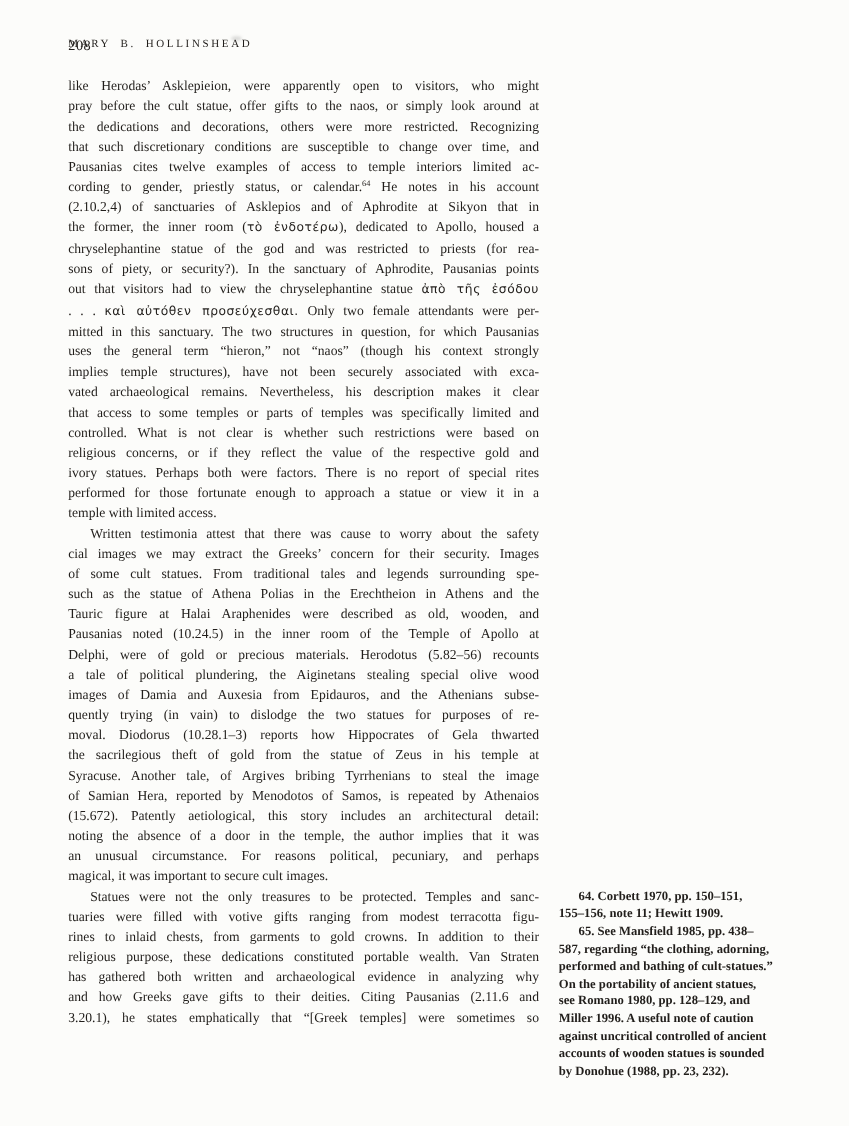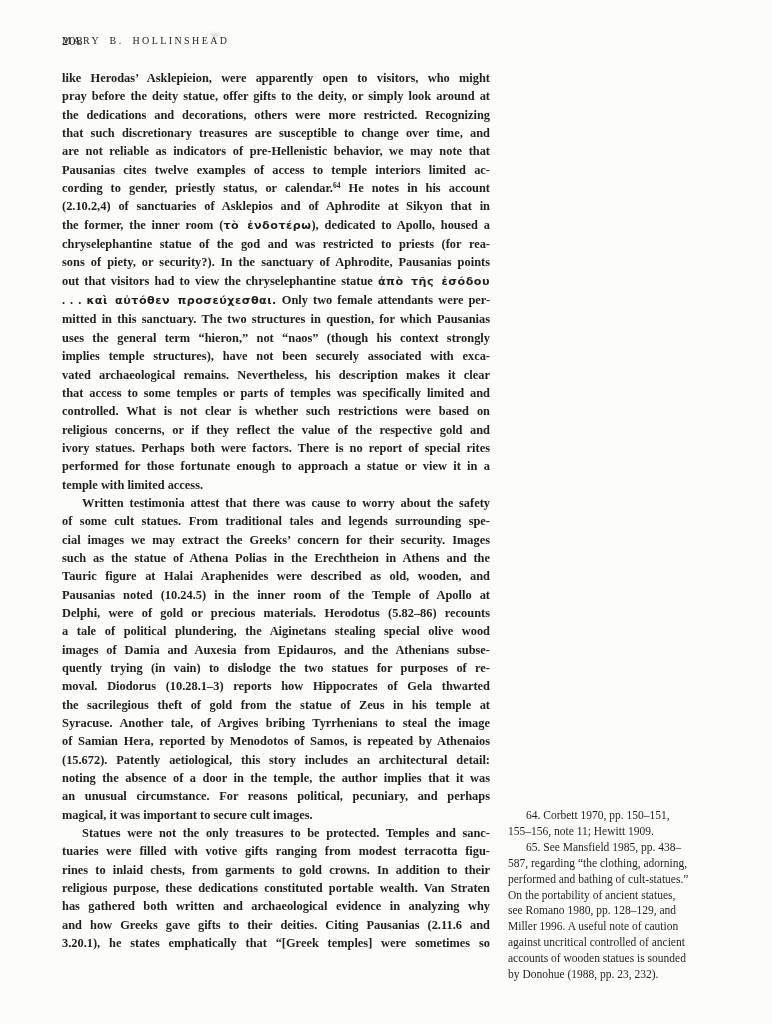--- a/index.html
+++ b/index.html
@@ -17,85 +17,84 @@
   }
   .rhead {
     position: absolute; left: 62px; top: 35px; width: 428px;
     text-align: left;
     font-size: 10px; letter-spacing: 2.4px; word-spacing: 4px;
   }
   .body-text {
     position: absolute; left: 62px; top: 69px; width: 428px;
     font-size: 12.4px; line-height: 18.35px;
   }
-  .line { text-align: justify; text-align-last: justify; font-weight: bold; }
+  .line { text-align: justify; text-align-last: justify; }
   .line.rag { text-align-last: left; }
   .line.ind { text-indent: 20px; }
   .greek {
     font-family: "DejaVu Sans", sans-serif;
     font-size: 0.90em;
     letter-spacing: 0.5px;
     word-spacing: 1px;
   }
   .fnref {
     font-size: 7.5px; line-height: 0; vertical-align: 4.5px;
     letter-spacing: 0;
   }
   .margin-notes {
     position: absolute; left: 508px; top: 808px; width: 215px;
-    font-size: 11.5px; line-height: 15.9px;
+    font-size: 11.5px; line-height: 15.9px; font-weight: bold;
   }
   .nline { white-space: nowrap; }
   .nline.ind { text-indent: 18px; }
   .smudge {
     position: absolute; left: 210px; top: 33px; width: 10px; height: 4px;
     background: rgba(60,60,60,0.18);
     border-radius: 50%;
     filter: blur(1.5px);
   }
 </style>
 </head>
 <body style="background: rgb(252, 252, 250); color: rgb(33, 30, 27);">
 
 <div class="smudge"></div>
 
 <div class="pnum">208</div>
 <div class="rhead">MARY B. HOLLINSHEAD</div>
 
 <div class="body-text">
     <div class="line">like Herodas’ Asklepieion, were apparently open to visitors, who might</div>
-    <div class="line">pray before the deity statue, offer gifts to the deity, or simply look around at</div>
+    <div class="line">pray before the cult statue, offer gifts to the naos, or simply look around at</div>
     <div class="line">the dedications and decorations, others were more restricted. Recognizing</div>
-    <div class="line">that such discretionary treasures are susceptible to change over time, and</div>
-    <div class="line">are not reliable as indicators of pre-Hellenistic behavior, we may note that</div>
+    <div class="line">that such discretionary conditions are susceptible to change over time, and</div>
     <div class="line">Pausanias cites twelve examples of access to temple interiors limited ac-</div>
     <div class="line">cording to gender, priestly status, or calendar.<sup class="fnref">64</sup> He notes in his account</div>
     <div class="line">(2.10.2,4) of sanctuaries of Asklepios and of Aphrodite at Sikyon that in</div>
     <div class="line">the former, the inner room (<span class="greek">τὸ ἐνδοτέρω</span>), dedicated to Apollo, housed a</div>
     <div class="line">chryselephantine statue of the god and was restricted to priests (for rea-</div>
     <div class="line">sons of piety, or security?). In the sanctuary of Aphrodite, Pausanias points</div>
     <div class="line">out that visitors had to view the chryselephantine statue <span class="greek">ἀπὸ τῆς ἐσόδου</span></div>
     <div class="line">. . . <span class="greek">καὶ αὐτόθεν προσεύχεσθαι.</span> Only two female attendants were per-</div>
     <div class="line">mitted in this sanctuary. The two structures in question, for which Pausanias</div>
     <div class="line">uses the general term “hieron,” not “naos” (though his context strongly</div>
     <div class="line">implies temple structures), have not been securely associated with exca-</div>
     <div class="line">vated archaeological remains. Nevertheless, his description makes it clear</div>
     <div class="line">that access to some temples or parts of temples was specifically limited and</div>
     <div class="line">controlled. What is not clear is whether such restrictions were based on</div>
     <div class="line">religious concerns, or if they reflect the value of the respective gold and</div>
     <div class="line">ivory statues. Perhaps both were factors. There is no report of special rites</div>
     <div class="line">performed for those fortunate enough to approach a statue or view it in a</div>
     <div class="line rag">temple with limited access.</div>
     <div class="line ind">Written testimonia attest that there was cause to worry about the safety</div>
+    <div class="line">cial images we may extract the Greeks’ concern for their security. Images</div>
     <div class="line">of some cult statues. From traditional tales and legends surrounding spe-</div>
-    <div class="line">cial images we may extract the Greeks’ concern for their security. Images</div>
     <div class="line">such as the statue of Athena Polias in the Erechtheion in Athens and the</div>
     <div class="line">Tauric figure at Halai Araphenides were described as old, wooden, and</div>
     <div class="line">Pausanias noted (10.24.5) in the inner room of the Temple of Apollo at</div>
-    <div class="line">Delphi, were of gold or precious materials. Herodotus (5.82–86) recounts</div>
+    <div class="line">Delphi, were of gold or precious materials. Herodotus (5.82–56) recounts</div>
     <div class="line">a tale of political plundering, the Aiginetans stealing special olive wood</div>
     <div class="line">images of Damia and Auxesia from Epidauros, and the Athenians subse-</div>
     <div class="line">quently trying (in vain) to dislodge the two statues for purposes of re-</div>
     <div class="line">moval. Diodorus (10.28.1–3) reports how Hippocrates of Gela thwarted</div>
     <div class="line">the sacrilegious theft of gold from the statue of Zeus in his temple at</div>
     <div class="line">Syracuse. Another tale, of Argives bribing Tyrrhenians to steal the image</div>
     <div class="line">of Samian Hera, reported by Menodotos of Samos, is repeated by Athenaios</div>
     <div class="line">(15.672). Patently aetiological, this story includes an architectural detail:</div>
     <div class="line">noting the absence of a door in the temple, the author implies that it was</div>
     <div class="line">an unusual circumstance. For reasons political, pecuniary, and perhaps</div>

